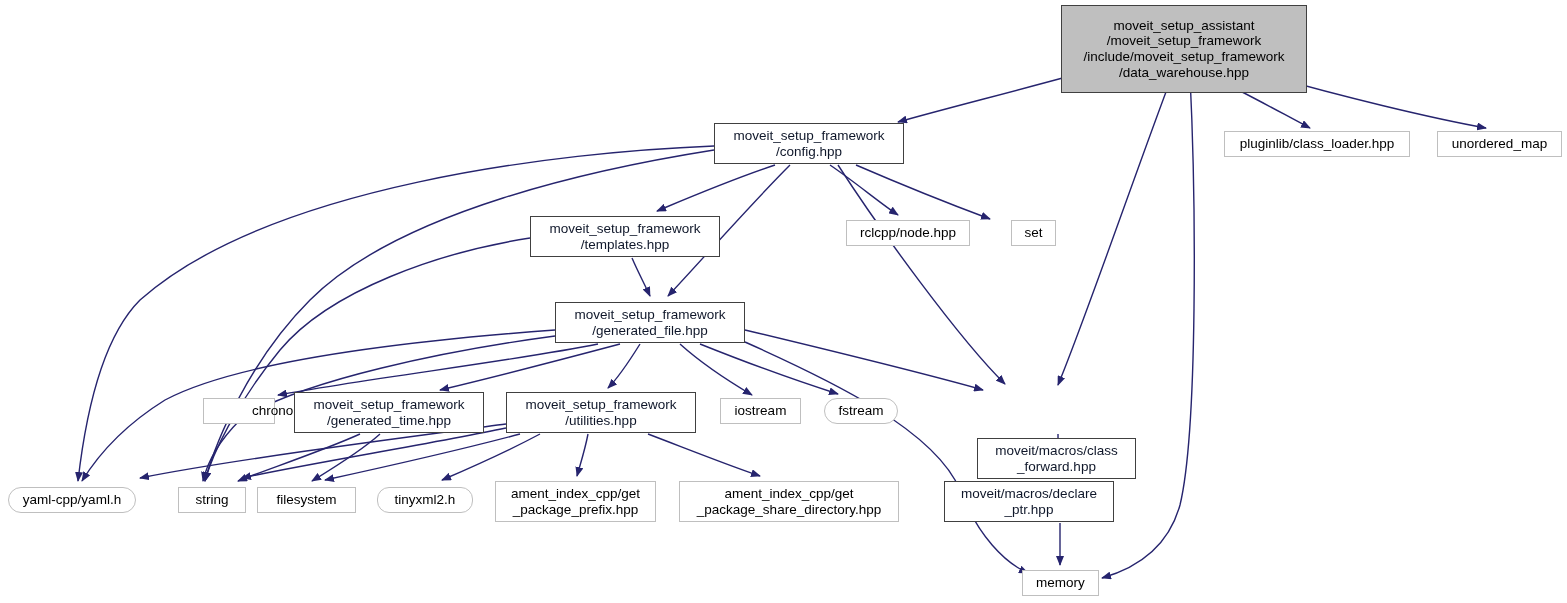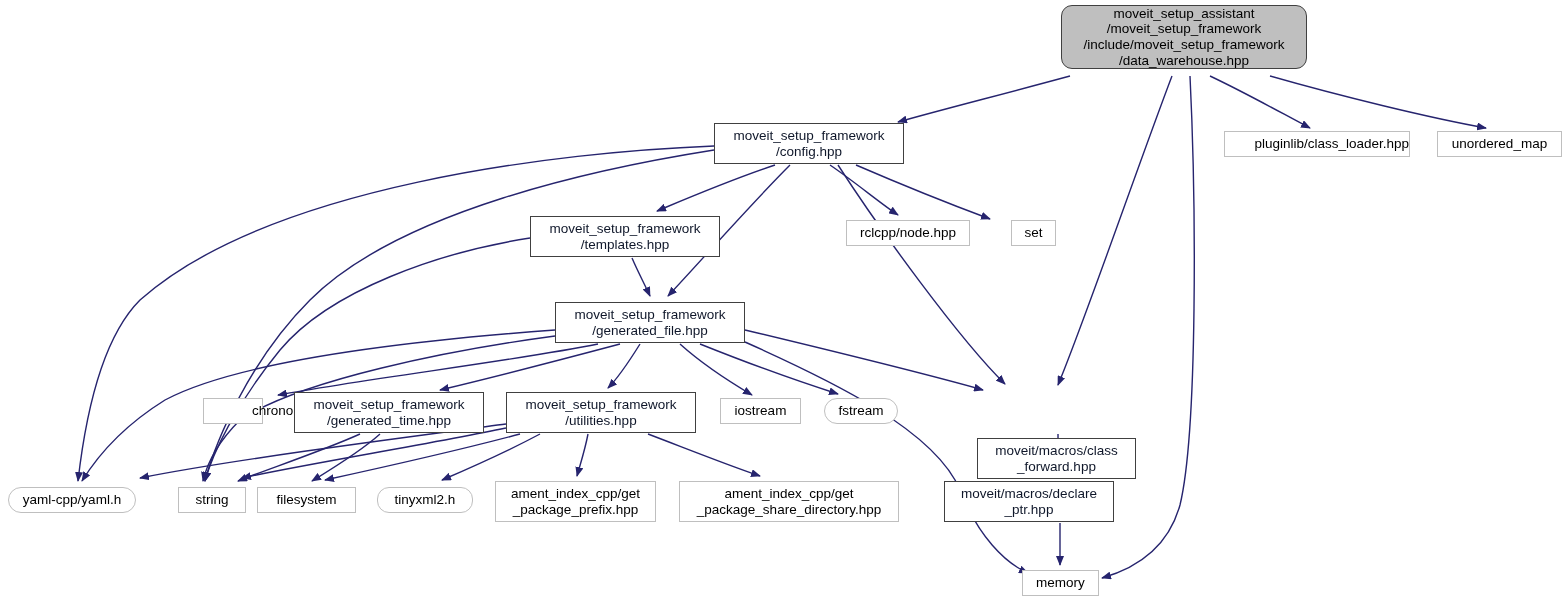--- a/index.html
+++ b/index.html
@@ -53,35 +53,35 @@
         <path d="M506,428 C430,444 300,465 242,478"></path>
         <path d="M520,434 C460,450 380,468 325,480"></path>
         <path d="M540,434 C510,450 470,468 442,480"></path>
         <path d="M588,434 C585,450 580,465 577,476"></path>
         <path d="M648,434 C690,450 730,466 760,476"></path>
         <path d="M1058,434 C1058,450 1059,465 1059,476"></path>
         <path d="M1060,523 C1060,540 1060,556 1060,565"></path>
       </g>
   </svg>
   <div id="node-layer">
-      <div class="node n-root" style="left: 1061px; top: 5px; width: 246px; height: 64px; border-radius: 11px;"><span class="node-label">moveit_setup_assistant
+      <div class="node n-root" style="left: 1061px; top: 5px; width: 246px; height: 88px;"><span class="node-label">moveit_setup_assistant
 /moveit_setup_framework
 /include/moveit_setup_framework
 /data_warehouse.hpp</span></div>
       <div class="node n-bold" style="left: 714px; top: 123px; width: 190px; height: 41px;"><span class="node-label">moveit_setup_framework
 /config.hpp</span></div>
-      <div class="node n-plain" style="left: 1224px; top: 131px; width: 186px; height: 26px; text-align: right;"><span class="node-label">pluginlib/class_loader.hpp</span></div>
+      <div class="node n-plain" style="left: 1224px; top: 131px; width: 186px; height: 26px;"><span class="node-label">pluginlib/class_loader.hpp</span></div>
       <div class="node n-plain" style="left: 1437px; top: 131px; width: 125px; height: 26px;"><span class="node-label">unordered_map</span></div>
       <div class="node n-bold" style="left: 530px; top: 216px; width: 190px; height: 41px;"><span class="node-label">moveit_setup_framework
 /templates.hpp</span></div>
       <div class="node n-plain" style="left: 846px; top: 220px; width: 124px; height: 26px;"><span class="node-label">rclcpp/node.hpp</span></div>
       <div class="node n-plain" style="left: 1011px; top: 220px; width: 45px; height: 26px; align-items: center;"><span class="node-label">set</span></div>
       <div class="node n-bold" style="left: 555px; top: 302px; width: 190px; height: 41px;"><span class="node-label">moveit_setup_framework
 /generated_file.hpp</span></div>
-      <div class="node n-plain" style="left: 203px; top: 398px; width: 60px; height: 26px; padding-left: 48px;"><span class="node-label">chrono</span></div>
+      <div class="node n-plain" style="left: 203px; top: 398px; width: 72px; height: 26px; padding-left: 48px;"><span class="node-label">chrono</span></div>
       <div class="node n-bold" style="left: 294px; top: 392px; width: 190px; height: 41px;"><span class="node-label">moveit_setup_framework
 /generated_time.hpp</span></div>
       <div class="node n-bold" style="left: 506px; top: 392px; width: 190px; height: 41px;"><span class="node-label">moveit_setup_framework
 /utilities.hpp</span></div>
       <div class="node n-plain" style="left: 720px; top: 398px; width: 81px; height: 26px;"><span class="node-label">iostream</span></div>
       <div class="node n-plain" style="left: 824px; top: 398px; width: 74px; height: 26px; border-radius: 13px;"><span class="node-label">fstream</span></div>
       <div class="node n-bold" style="left: 977px; top: 392px; width: 159px; height: 41px; margin-top: 46px;"><span class="node-label">moveit/macros/class
 _forward.hpp</span></div>
       <div class="node n-plain" style="left: 8px; top: 487px; width: 128px; height: 26px; border-radius: 13px;"><span class="node-label">yaml-cpp/yaml.h</span></div>
       <div class="node n-plain" style="left: 170px; top: 487px; width: 68px; height: 26px; margin-left: 8px;"><span class="node-label">string</span></div>

